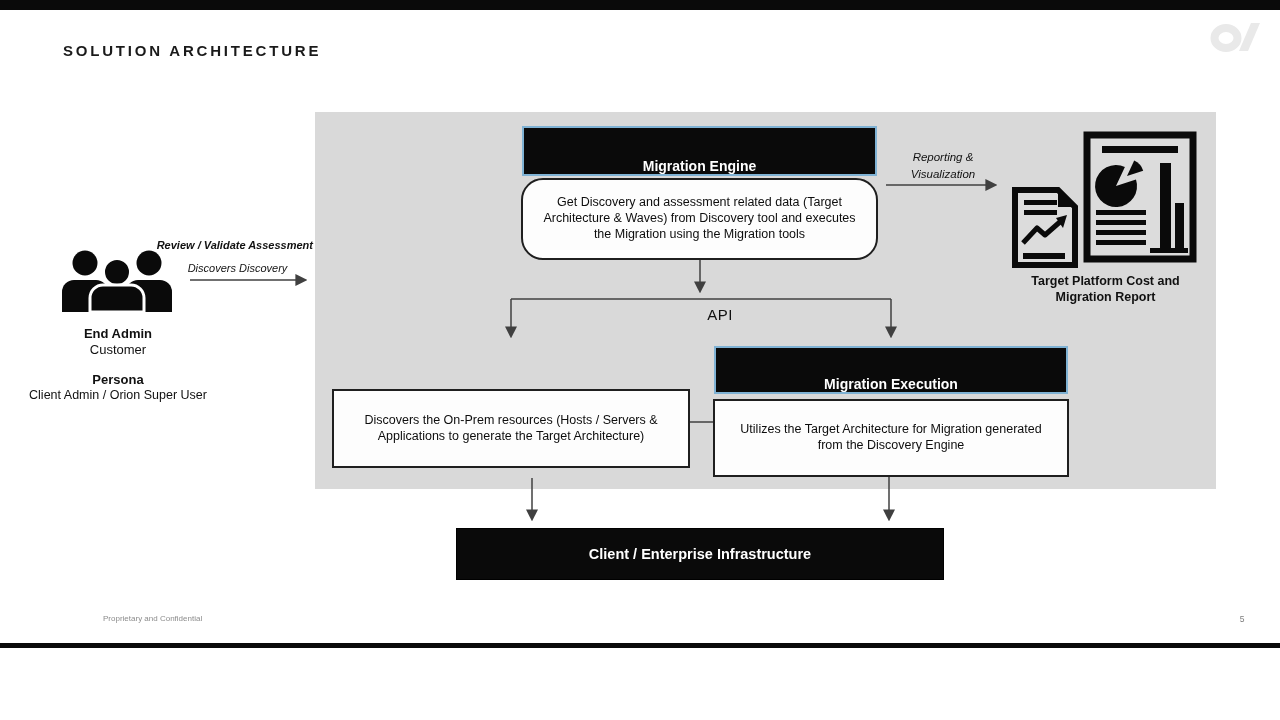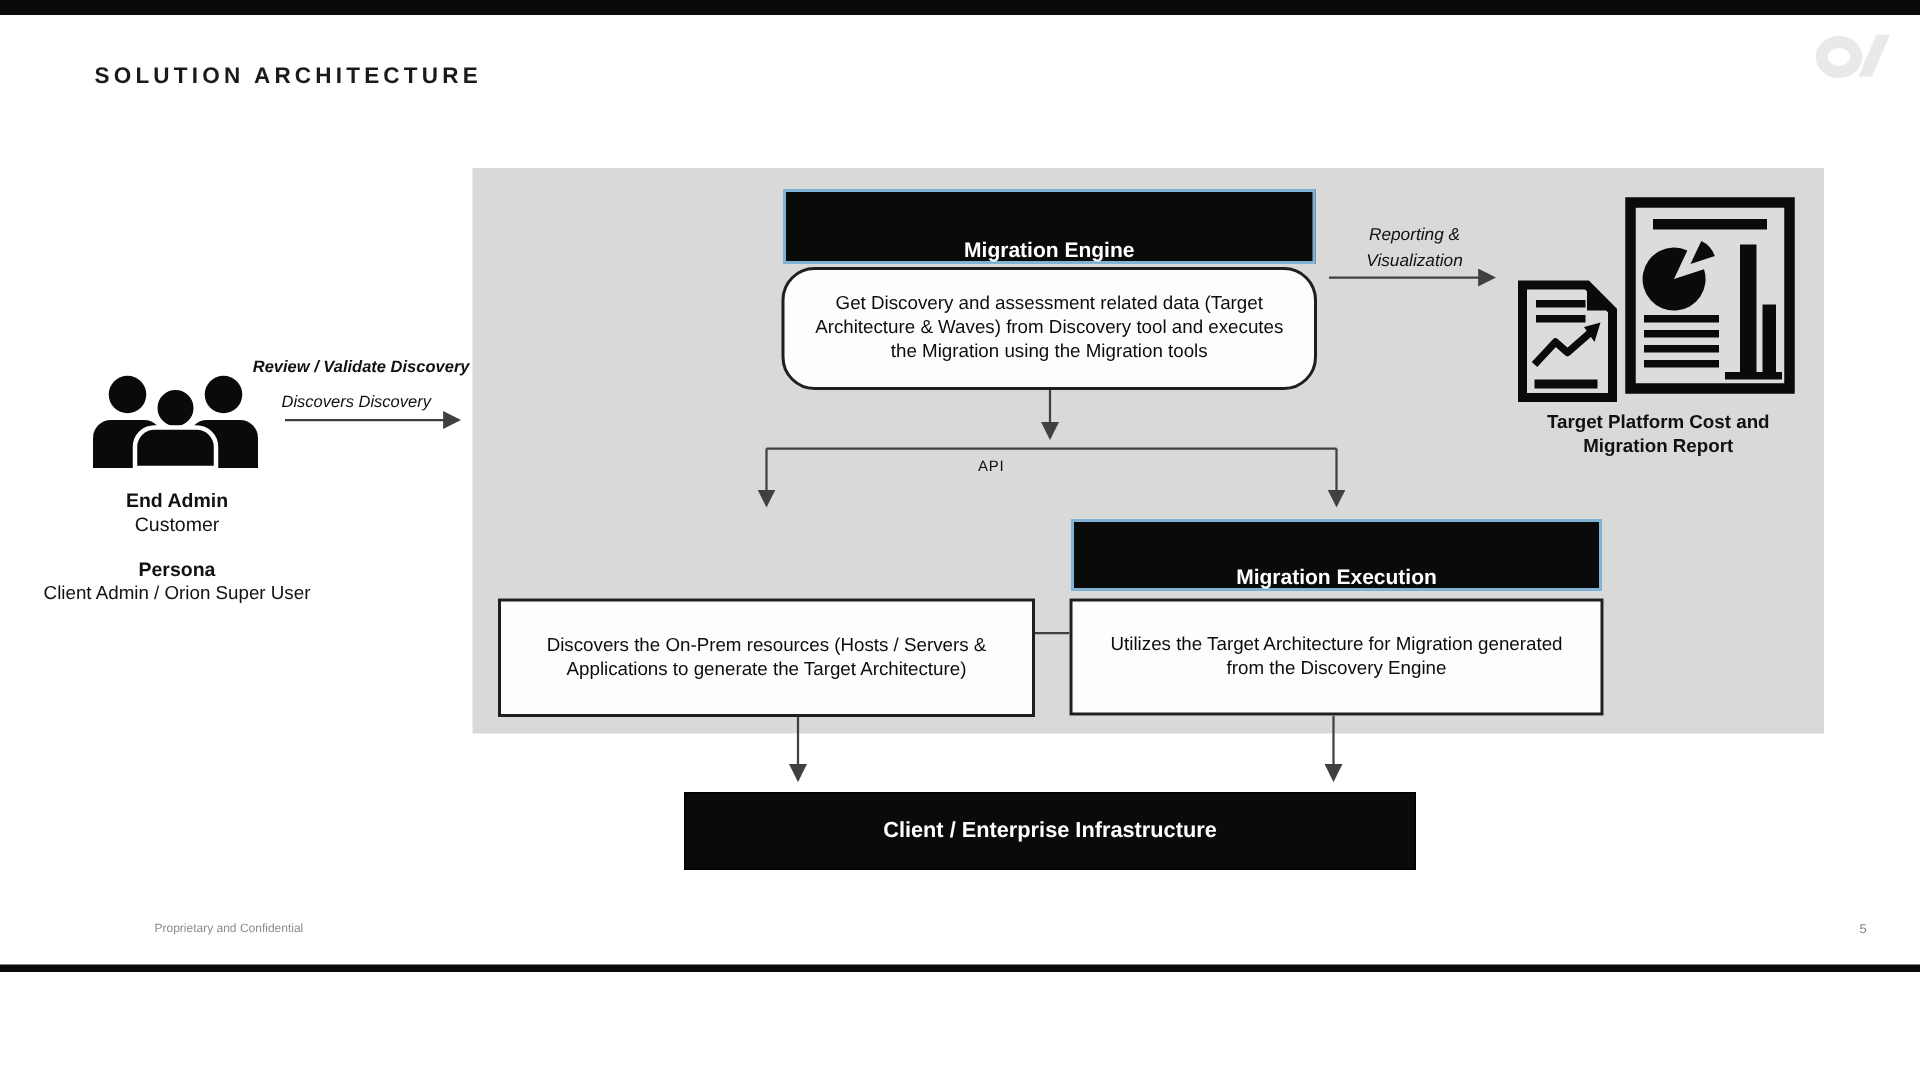--- a/index.html
+++ b/index.html
@@ -32,40 +32,40 @@
   }
   .engine-desc {
     background:var(--desc-bg); border:2px solid #1f1f1f;
     display:flex; align-items:center; justify-content:center;
     font-size:12.5px; line-height:1.26; text-align:center; color:#0d0d0d;
     padding:6px 12px;
   }
   .hdr-migration-engine   { left:522px; top:126px; width:355px; height:50px; }
   .desc-migration-engine  { left:521px; top:178px; width:357px; height:82px;border-radius:22px; }
   .hdr-discovery          { left:334px; top:346px; width:354px; height:48px; }
-  .desc-discovery         { left:332px; top:399px; width:358px; height:79px; }
+  .desc-discovery         { left:332px; top:389px; width:358px; height:79px; }
   .hdr-execution          { left:714px; top:346px; width:354px; height:48px; }
   .desc-execution         { left:713px; top:399px; width:356px; height:78px; }
 
   .infra-box {
     left:456px; top:528px; width:488px; height:52px;
     background:var(--box-black); border:1px solid #000;
     display:flex; align-items:center; justify-content:center;
     color:#fff; font-weight:bold; font-size:14.5px;
   }
 
   .overlay { left:0; top:0; width:1280px; height:720px; pointer-events:none; }
   .overlay line { stroke:var(--line); stroke-width:1.5; }
   .arrhead { fill:var(--line); }
 
   .lbl { position:absolute; color:#111; }
   .lbl-review   { left:150px; top:239px; width:163px; text-align:right; font-size:11px; font-weight:bold; font-style:italic; white-space:nowrap; }
   .lbl-initiate { left:175px; top:262px; width:125px; text-align:center; font-size:11px; font-style:italic; white-space:nowrap; }
   .lbl-reporting{ left:896px; top:149px; width:94px;  text-align:center; font-size:11.5px; font-style:italic; line-height:1.45; }
-  .lbl-api      { left:652px; top:306px; width:80px;  font-size:10px; letter-spacing:0.5px; }
+  .lbl-api      { left:680px; top:306px; width:80px;  text-align:center; font-size:15px; letter-spacing:0.5px; }
 
   .users-icon { left:58px; top:250px; width:118px; height:62px; }
   .users-icon .person { fill:var(--box-black); }
   .users-icon .front  { fill:var(--box-black); stroke:#fff; stroke-width:3; }
 
   .persona-txt { text-align:center; }
   .p-role-label   { left:48px; top:326px; width:140px; font-size:13px; font-weight:bold; }
   .p-role-value   { left:48px; top:342px; width:140px; font-size:13px; }
   .p-persona-label{ left:48px; top:372px; width:140px; font-size:13px; font-weight:bold; }
   .p-persona-value{ left:28px; top:388px; width:180px; font-size:12.5px; line-height:1.18; }
@@ -123,21 +123,21 @@
     <span>Discovers the On-Prem resources (Hosts / Servers &amp; Applications to generate the Target Architecture)</span>
   </div>
 
   <div class="abs engine-desc desc-execution">
     <span>Utilizes the Target Architecture for Migration generated from the Discovery Engine</span>
   </div>
   <div class="abs engine-header hdr-execution">
     <span>Migration Execution</span>
   </div>
 
-  <div class="lbl lbl-review">Review / Validate Discovery</div>
+  <div class="lbl lbl-review">Review / Validate Assessment</div>
   <div class="lbl lbl-initiate">Discovers Discovery</div>
   <div class="lbl lbl-reporting">Reporting &amp; Visualization</div>
   <div class="lbl lbl-api">API</div>
 
   <svg class="abs users-icon" viewBox="0 0 118 62">
     <circle class="person" cx="27" cy="13" r="12.5"></circle>
     <path class="person" d="M4,62 v-20 a12,12 0 0 1 12,-12 h22 a12,12 0 0 1 12,12 v20 z"></path>
     <circle class="person" cx="91" cy="13" r="12.5"></circle>
     <path class="person" d="M68,62 v-20 a12,12 0 0 1 12,-12 h22 a12,12 0 0 1 12,12 v20 z"></path>
     <circle class="front" cx="59" cy="22" r="13.5"></circle>

